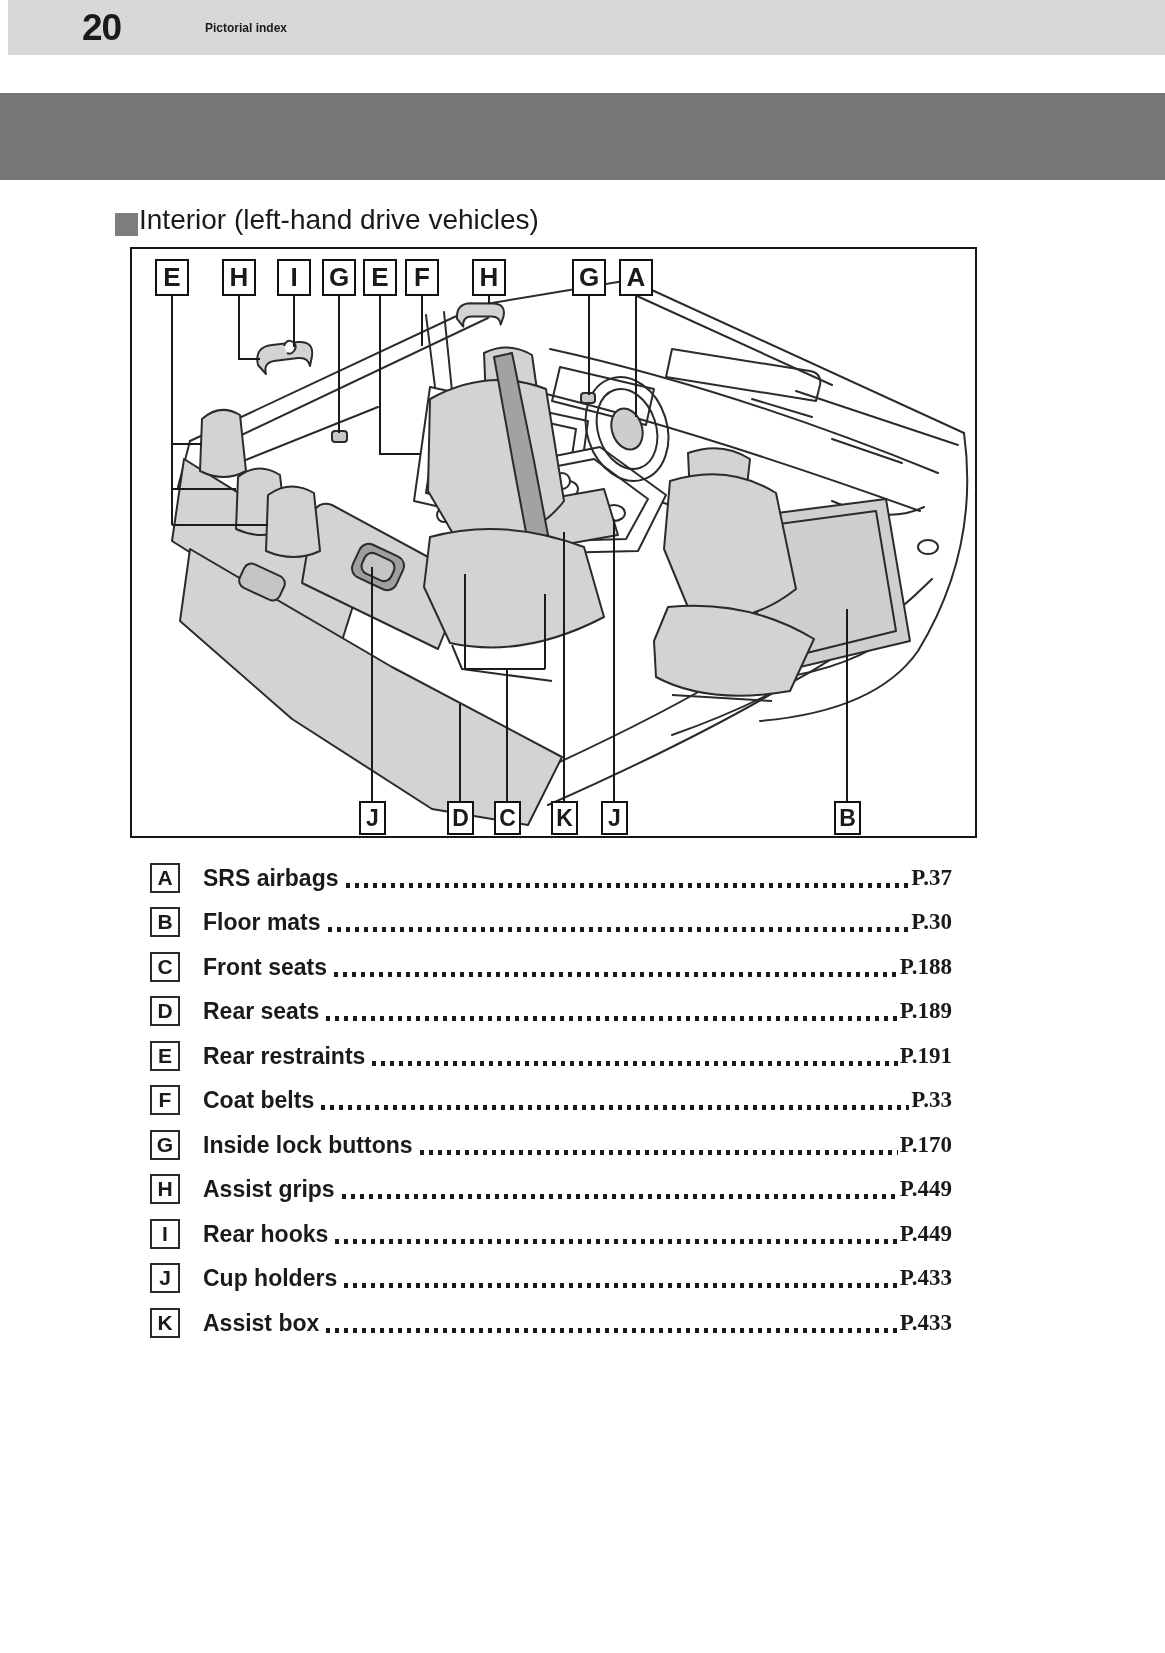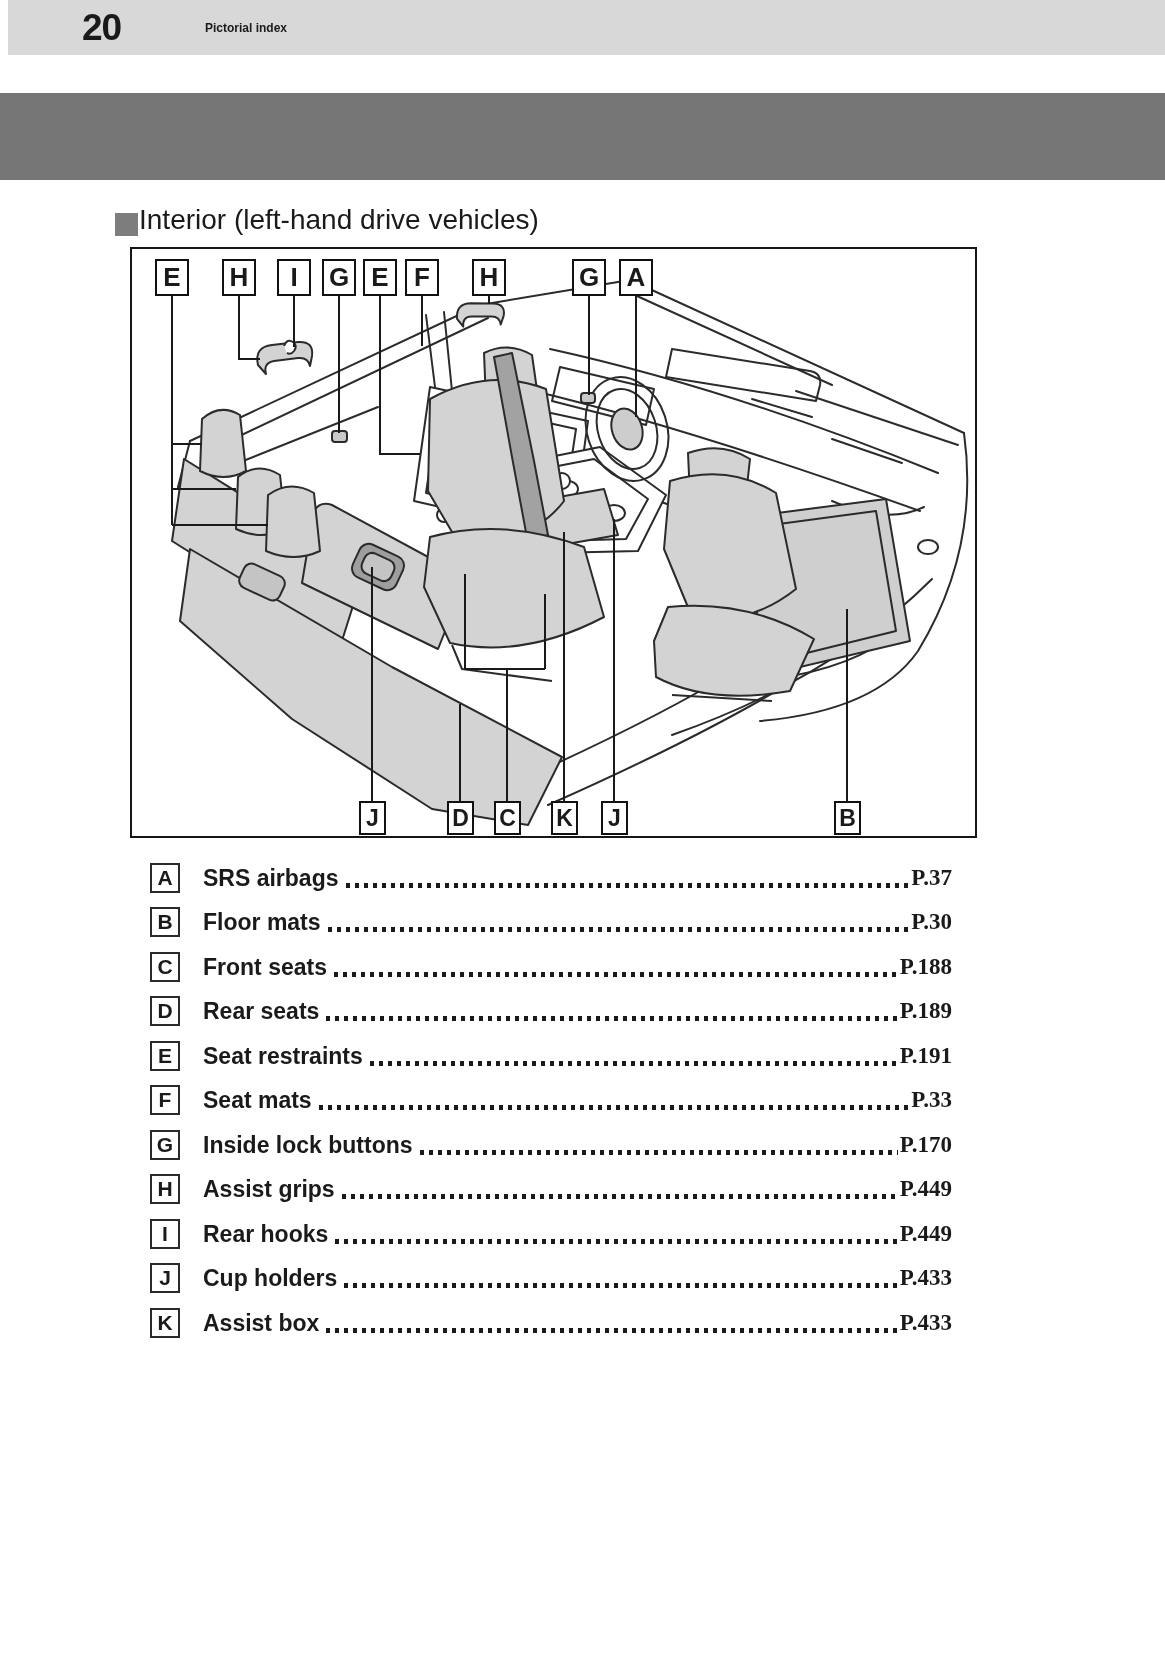--- a/index.html
+++ b/index.html
@@ -225,27 +225,27 @@
     <span class="idx-page">P.188</span>
   </div>
   <div class="idx-row" style="top:996px">
     <span class="idx-key">D</span>
     <span class="idx-label">Rear seats</span>
     <span class="idx-dots"></span>
     <span class="idx-page">P.189</span>
   </div>
   <div class="idx-row" style="top:1041px">
     <span class="idx-key">E</span>
-    <span class="idx-label">Seat restraints</span>
+    <span class="idx-label">Rear restraints</span>
     <span class="idx-dots"></span>
     <span class="idx-page">P.191</span>
   </div>
   <div class="idx-row" style="top:1085px">
     <span class="idx-key">F</span>
-    <span class="idx-label">Seat mats</span>
+    <span class="idx-label">Coat belts</span>
     <span class="idx-dots"></span>
     <span class="idx-page">P.33</span>
   </div>
   <div class="idx-row" style="top:1130px">
     <span class="idx-key">G</span>
     <span class="idx-label">Inside lock buttons</span>
     <span class="idx-dots"></span>
     <span class="idx-page">P.170</span>
   </div>
   <div class="idx-row" style="top:1174px">

